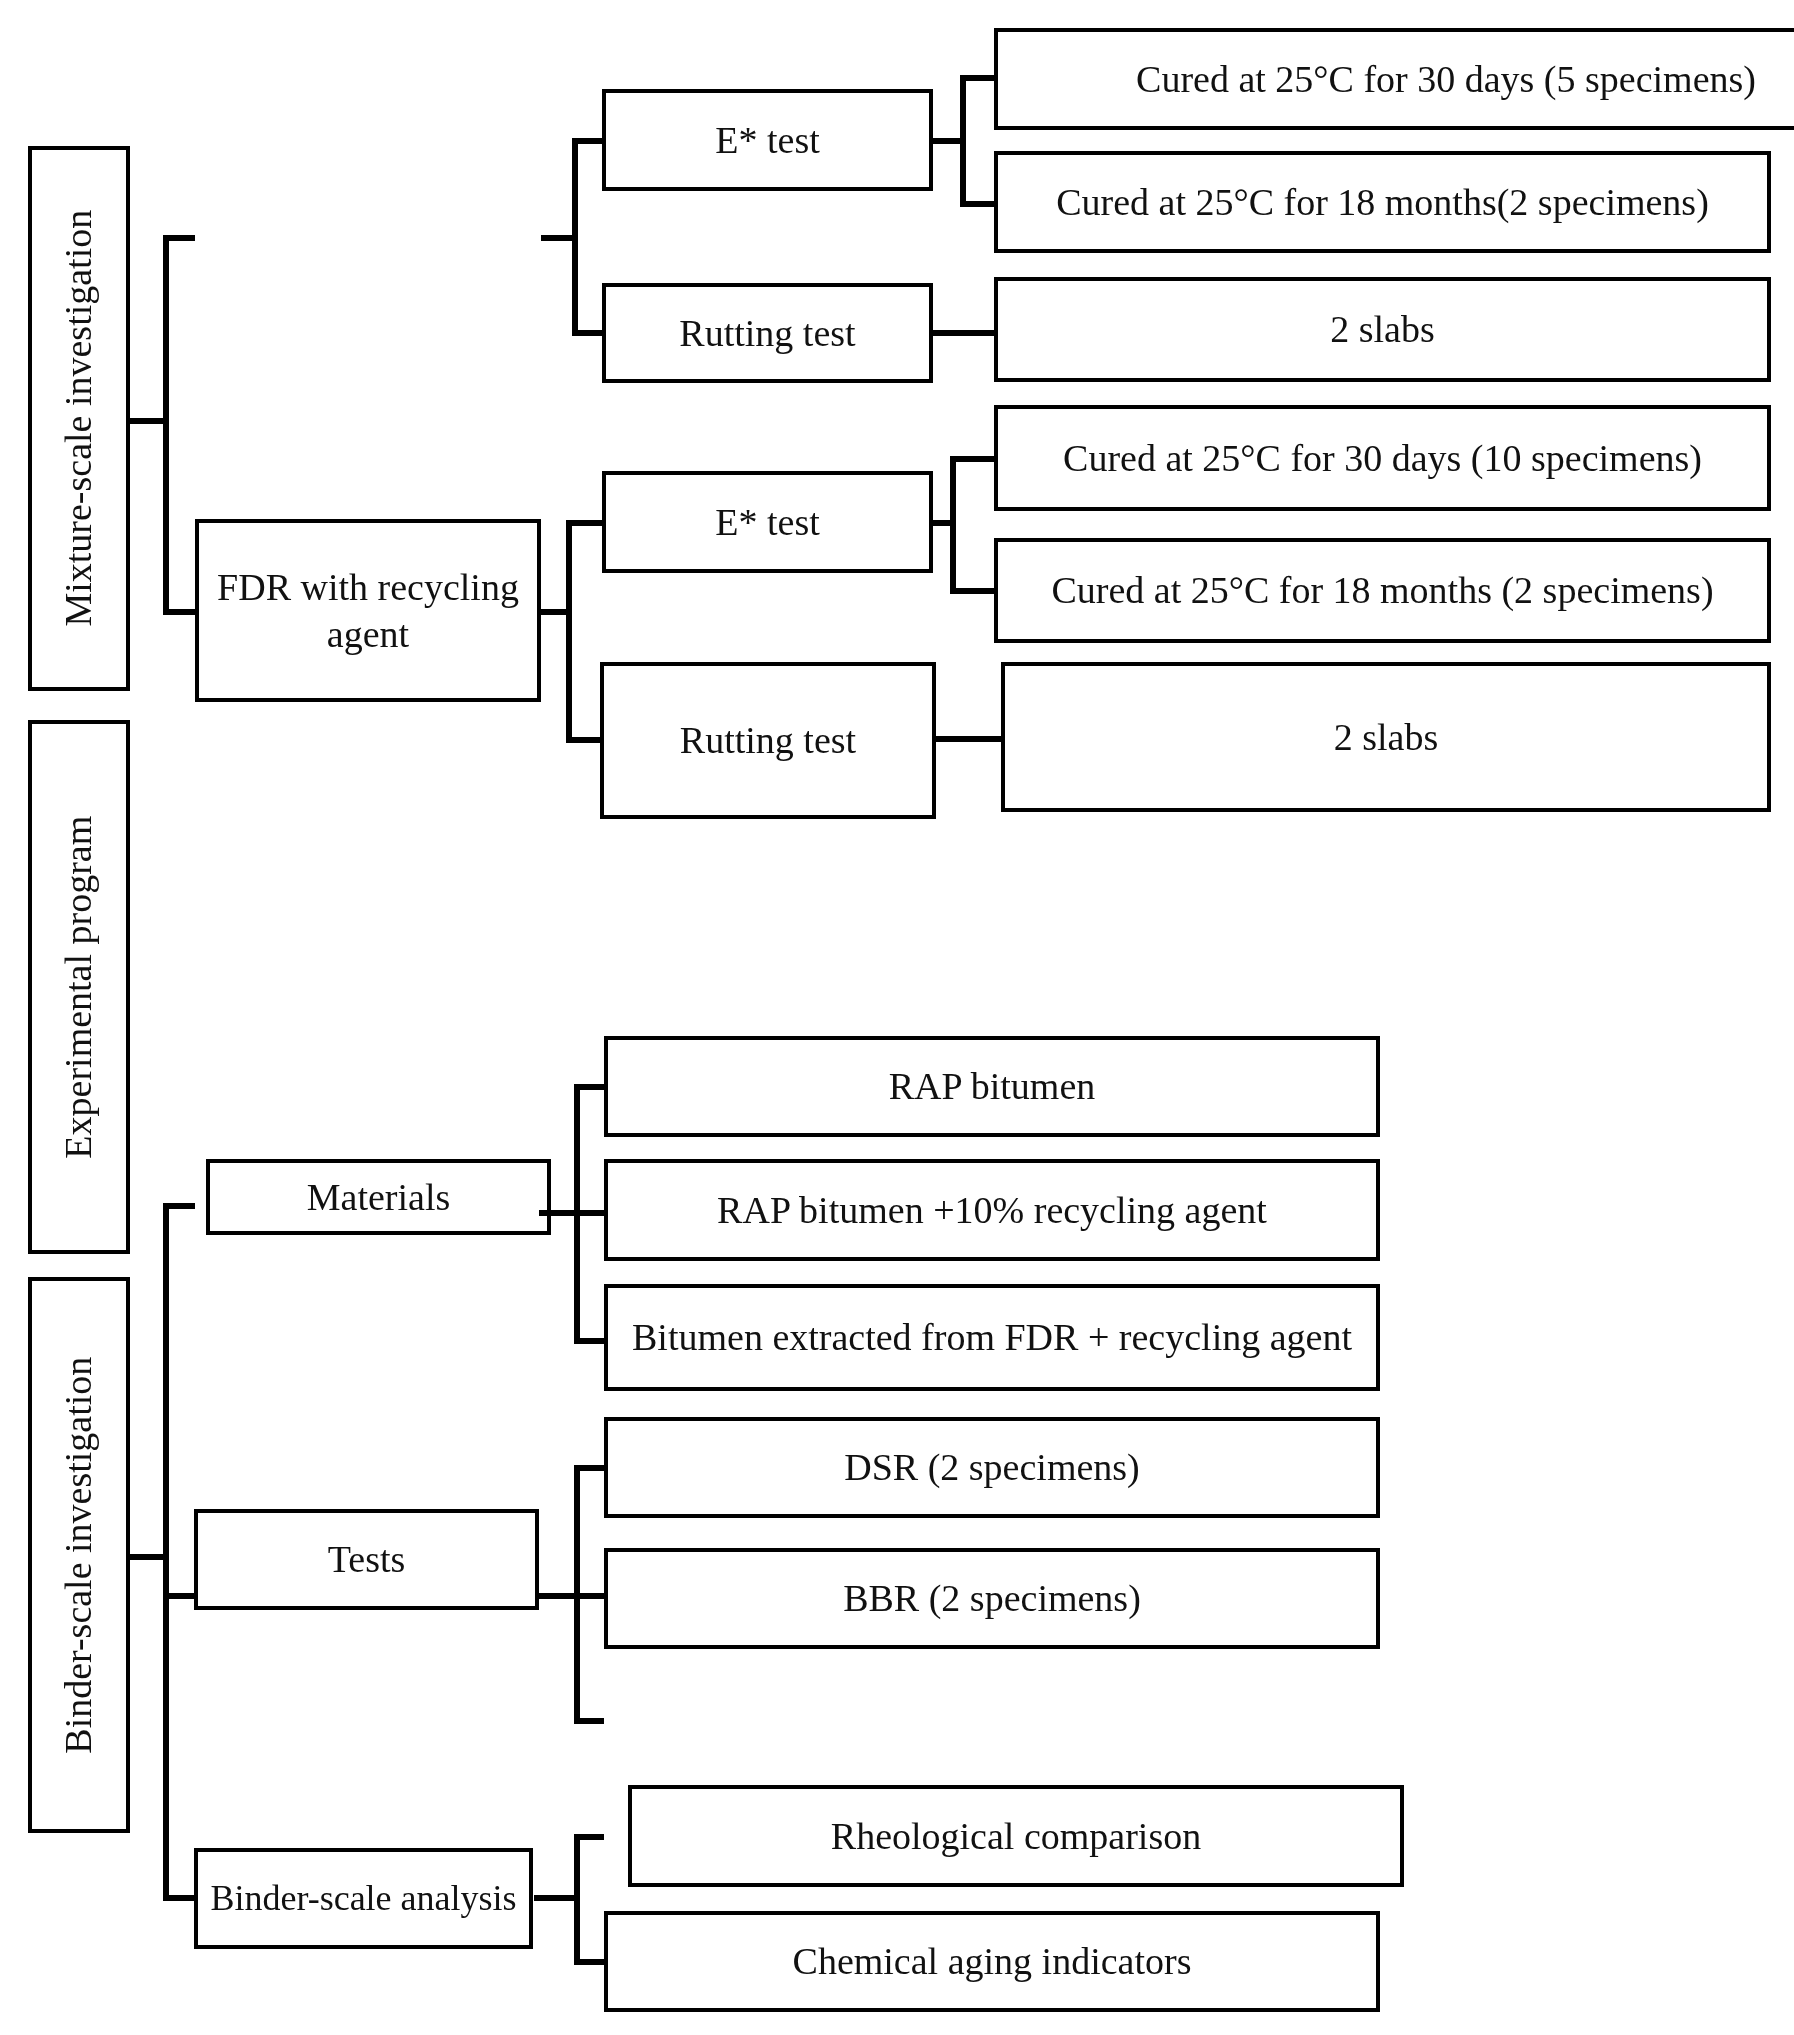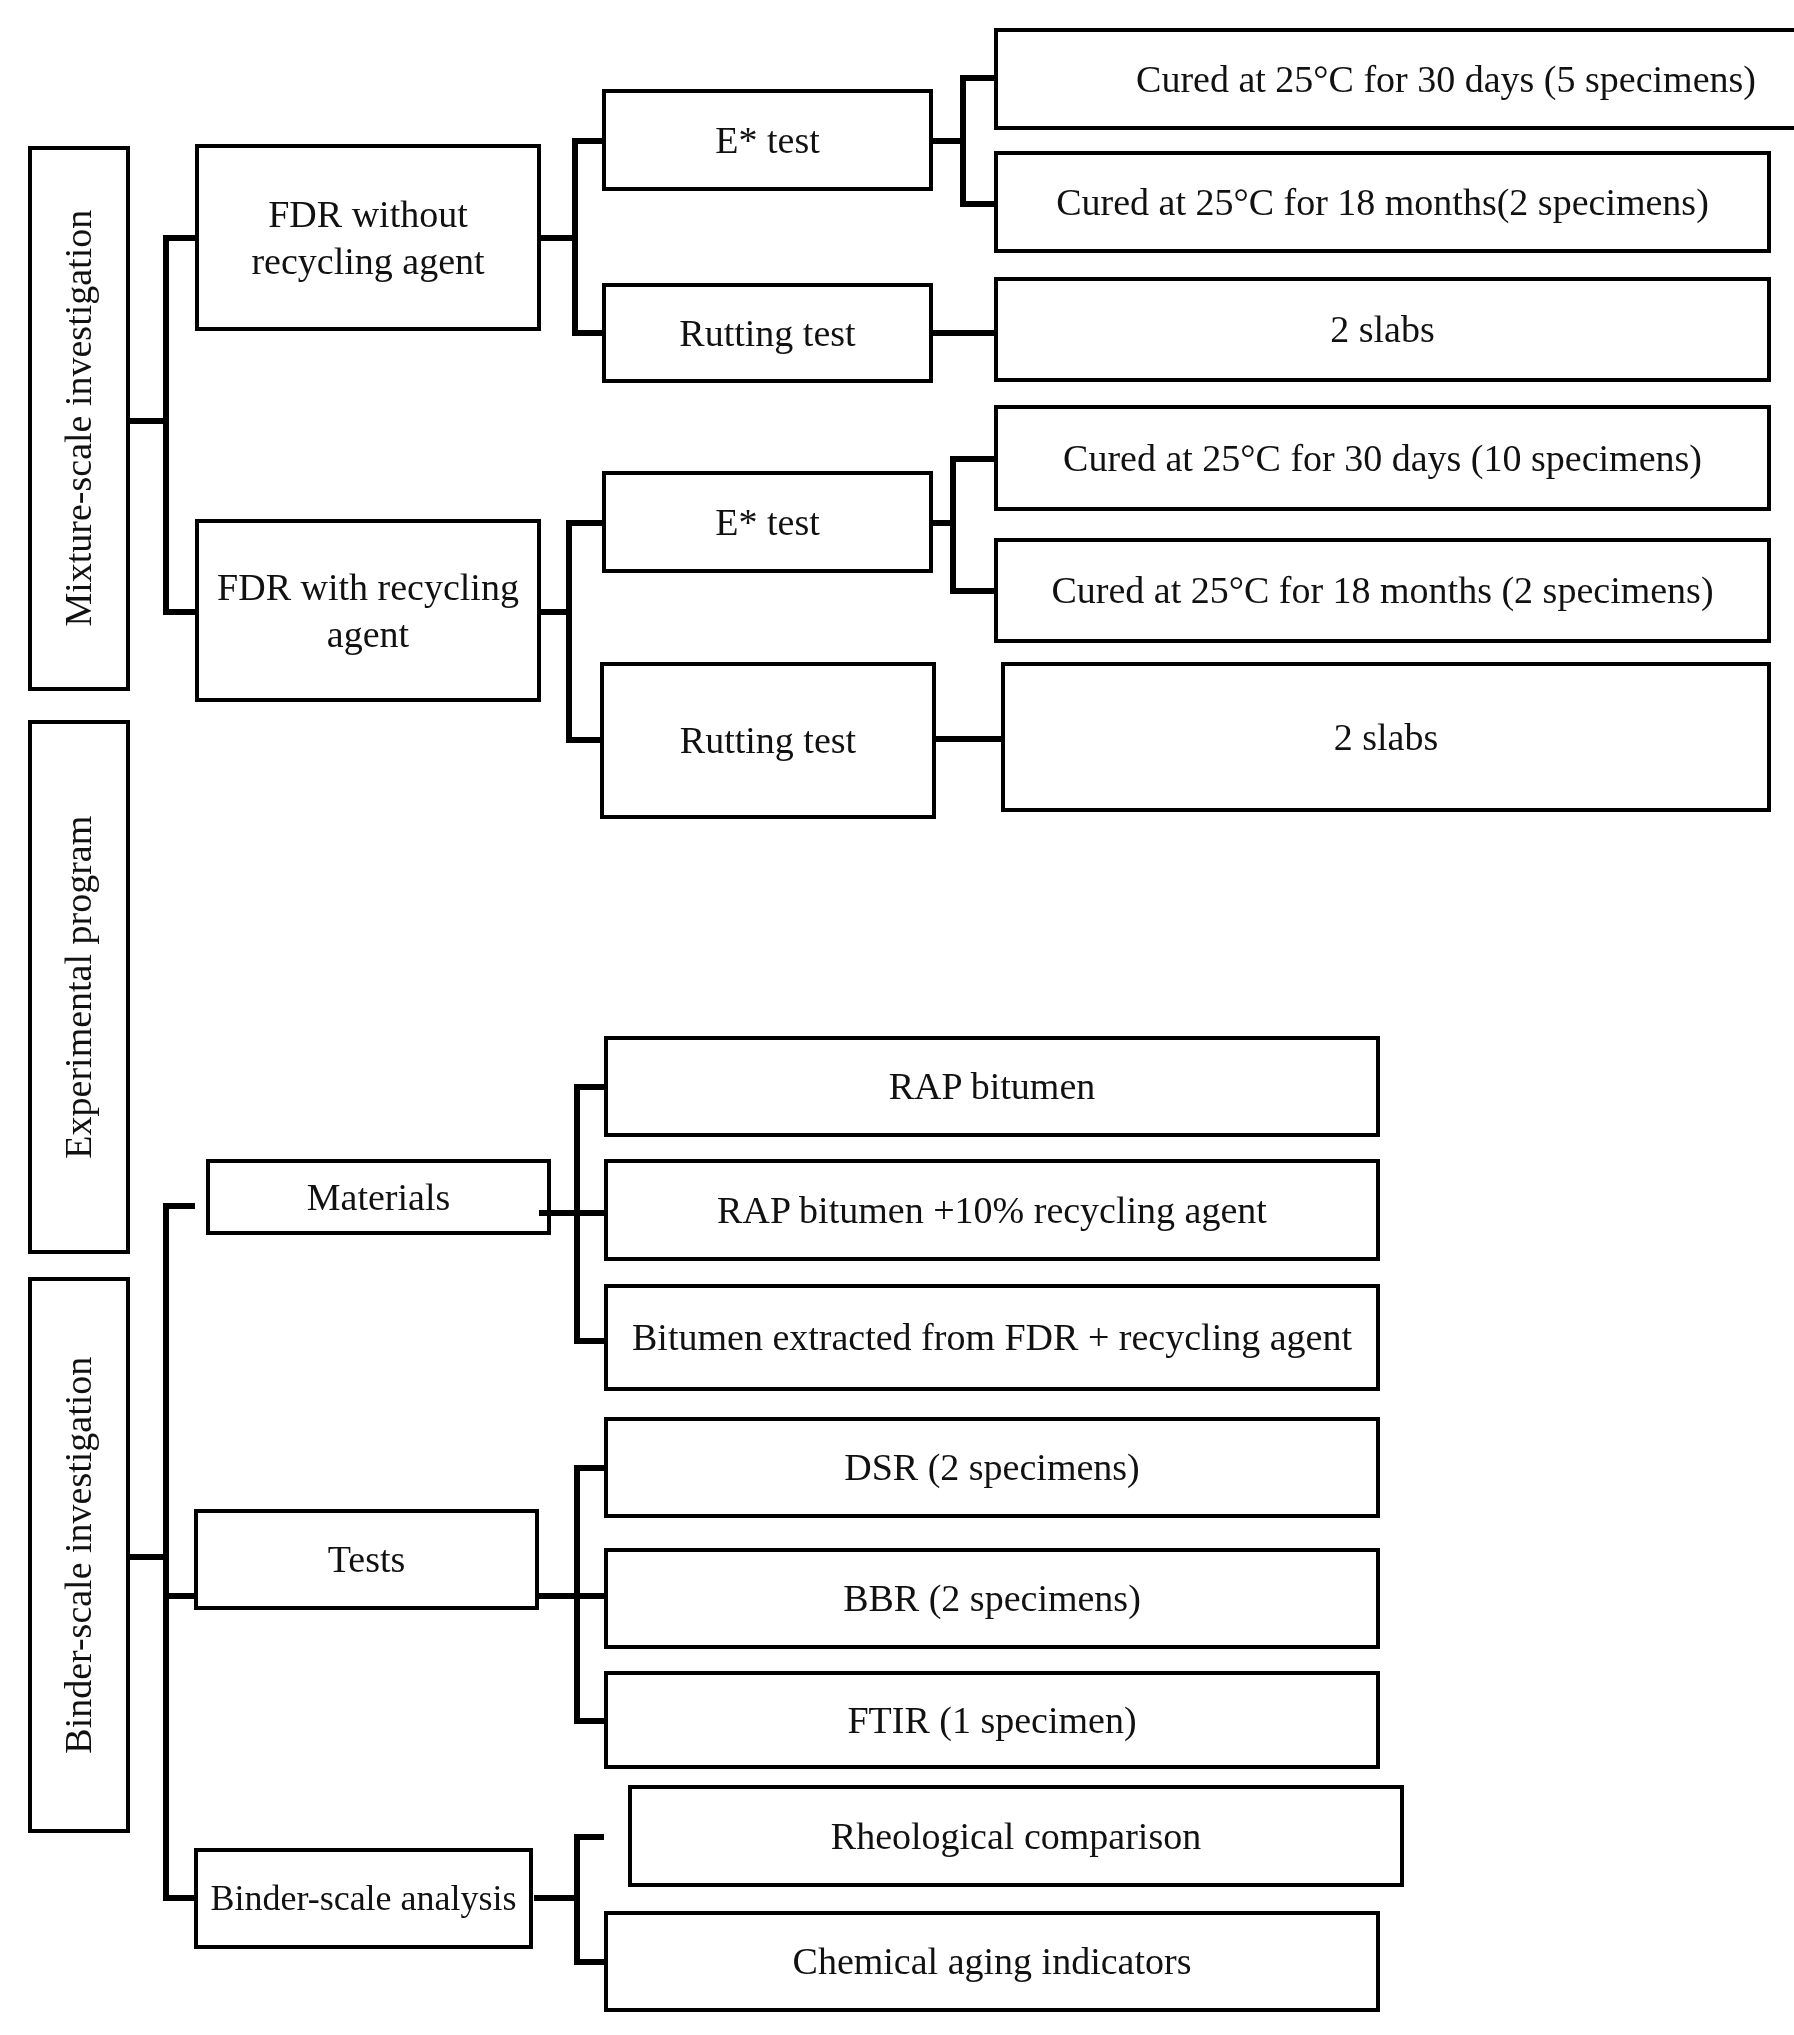--- a/index.html
+++ b/index.html
@@ -45,23 +45,20 @@
   <div class="box vert" style="left:27.5px; top:146px; width:102px; height:545px;">
     <span>Mixture-scale investigation</span>
   </div>
   <div class="box vert" style="left:27.5px; top:720px; width:102px; height:534px;">
     <span>Experimental program</span>
   </div>
   <div class="box vert" style="left:27.5px; top:1277px; width:102px; height:556px;">
     <span>Binder-scale investigation</span>
   </div>
 
-  <div class="box" style="left:195px; top:144px; width:346px; height:187px;">
-    <span>FDR without recycling agent</span>
-  </div>
   <div class="box" style="left:195px; top:519px; width:346px; height:183px;">
     <span>FDR with recycling agent</span>
   </div>
 
   <div class="box" style="left:602px; top:89px; width:331px; height:102px;">
     <span>E* test</span>
   </div>
   <div class="box" style="left:602px; top:283px; width:331px; height:100px;">
     <span>Rutting test</span>
   </div>
@@ -109,23 +106,20 @@
   </div>
   <div class="box nowrap" style="left:604px; top:1284px; width:776px; height:107px;">
     <span>Bitumen extracted from FDR + recycling agent</span>
   </div>
   <div class="box nowrap" style="left:604px; top:1417px; width:776px; height:101px;">
     <span>DSR (2 specimens)</span>
   </div>
   <div class="box nowrap" style="left:604px; top:1548px; width:776px; height:101px;">
     <span>BBR (2 specimens)</span>
   </div>
-  <div class="box nowrap" style="left:604px; top:1671px; width:776px; height:98px;">
-    <span>FTIR (1 specimen)</span>
-  </div>
   <div class="box nowrap" style="left:604px; top:1785px; width:776px; height:102px;margin-left:24px;">
     <span>Rheological comparison</span>
   </div>
   <div class="box nowrap" style="left:604px; top:1911px; width:776px; height:101px;">
     <span>Chemical aging indicators</span>
   </div>
 
   <div class="line" style="left:130px; top:418px; width:34px; height:5.5px;"></div>
   <div class="line" style="left:163px; top:235px; width:5.5px; height:379px;"></div>
   <div class="line" style="left:163px; top:235px; width:32px; height:5.5px;"></div>

